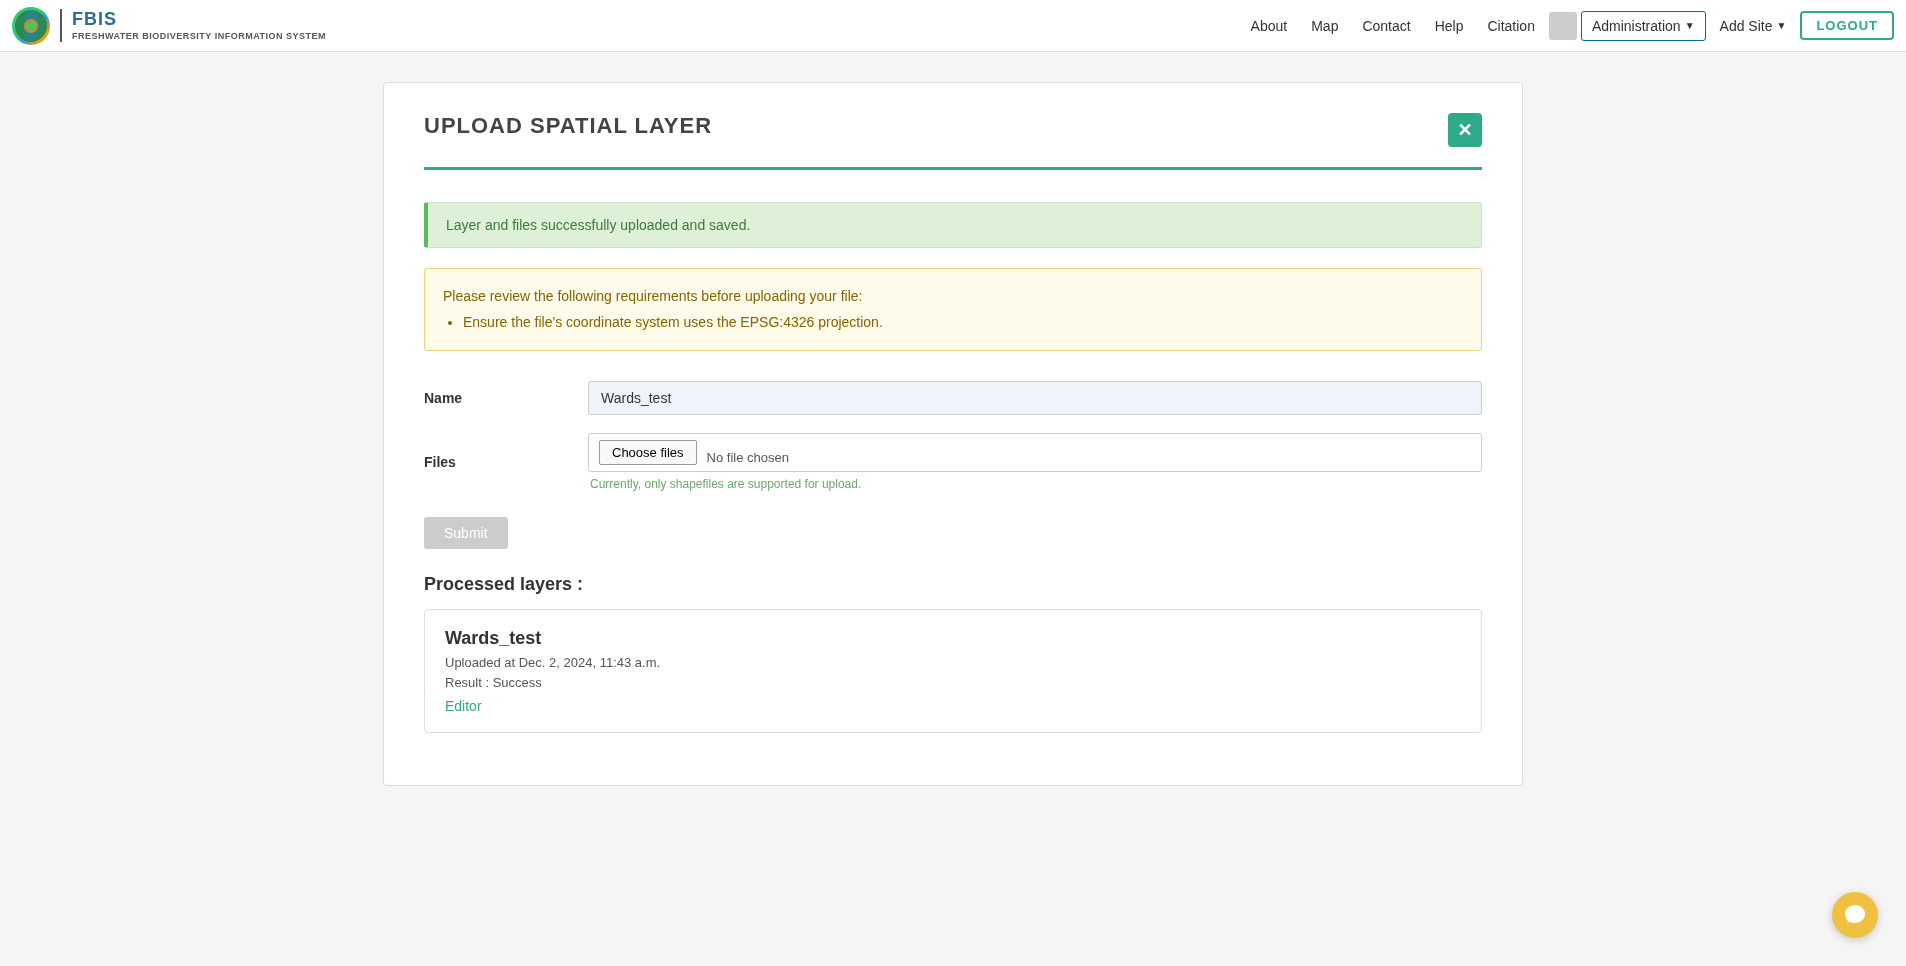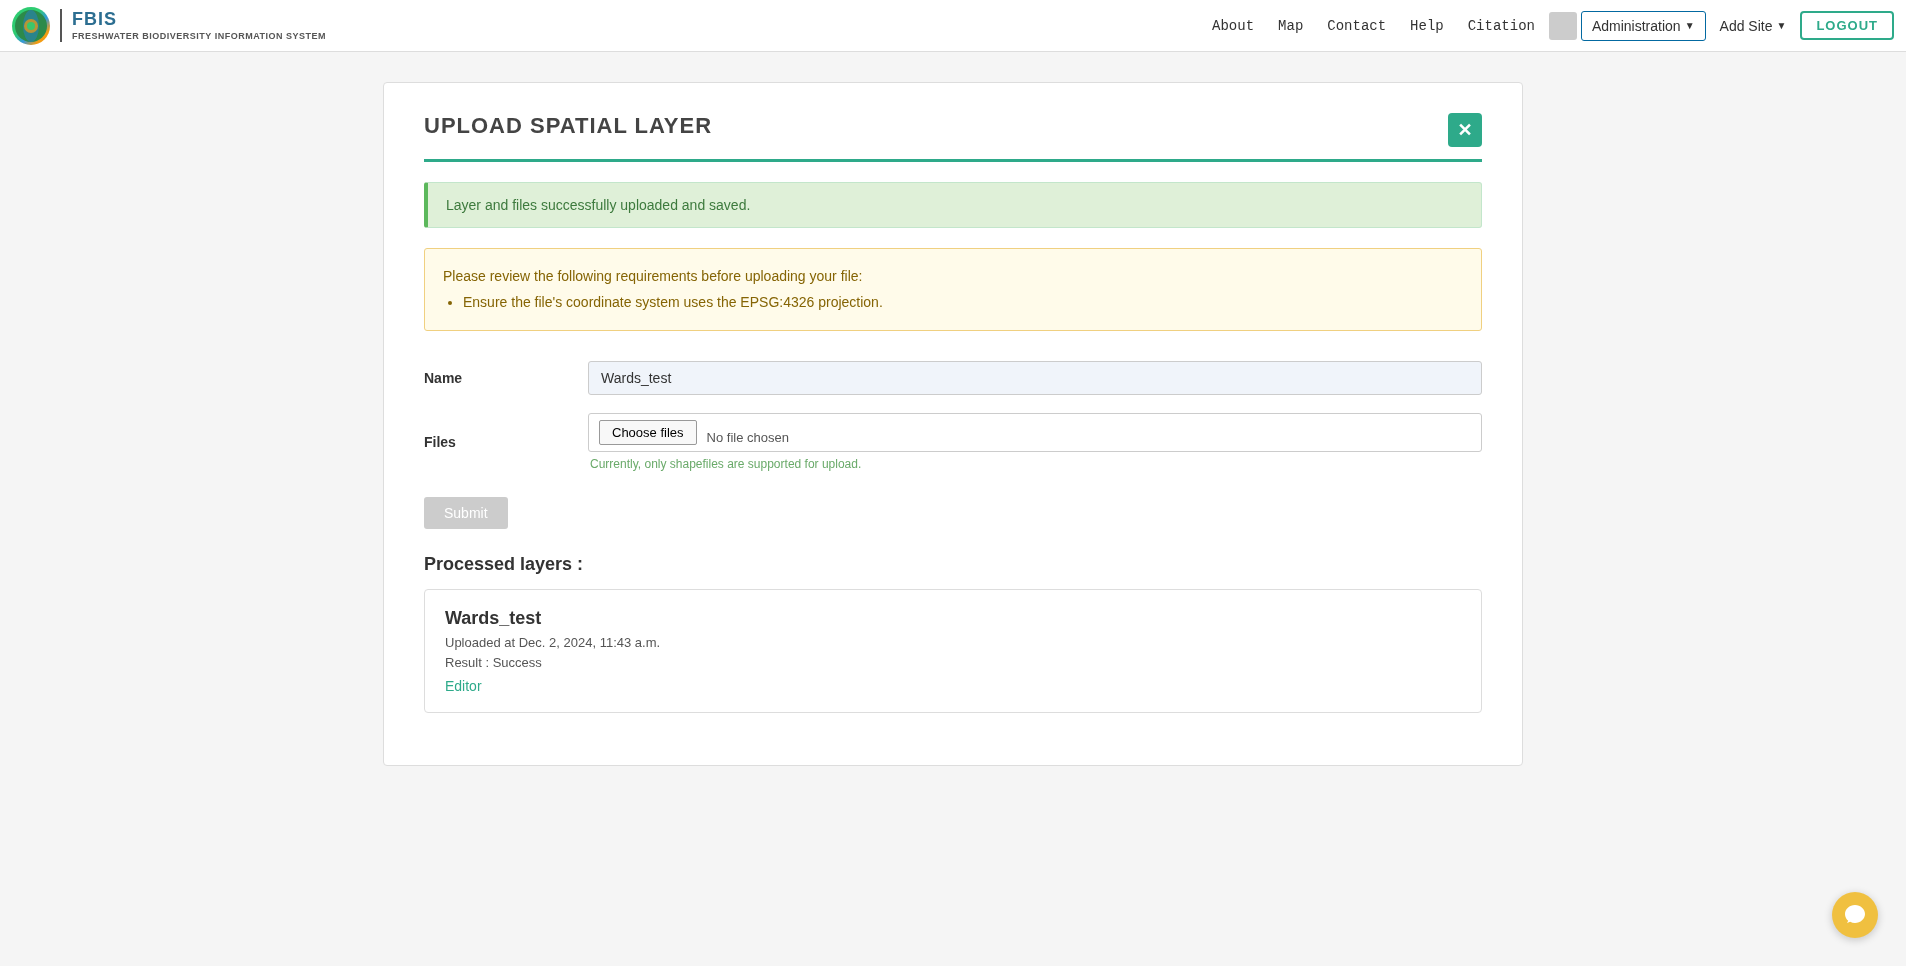--- a/index.html
+++ b/index.html
@@ -57,21 +57,20 @@
       align-items: center;
       margin-left: auto;
       gap: 4px;
     }
     .nav-link {
       padding: 6px 10px;
       color: #333;
       text-decoration: none;
       font-size: 14px;
       cursor: pointer;
-      font-family: Liberation Mono, monospace;
     }
     .nav-dropdown {
       padding: 6px 10px;
       color: #333;
       font-size: 14px;
       cursor: pointer;
       display: flex;
       align-items: center;
       gap: 4px;
       border: 1px solid #0369a1;
@@ -108,22 +107,22 @@
       border-radius: 4px;
       padding: 30px 40px 40px;
     }
 
     
     .page-header {
       display: flex;
       align-items: flex-start;
       justify-content: space-between;
       border-bottom: 3px solid #2eaa8a;
-      padding-bottom: 12px;
-      margin-bottom: 20px;
+      padding-bottom: 20px;
+      margin-bottom: 32px;
     }
     .page-title {
       font-size: 22px;
       font-weight: bold;
       color: #444;
       letter-spacing: 1px;
       text-transform: uppercase;
     }
     .close-btn {
       background: #2eaa8a;

